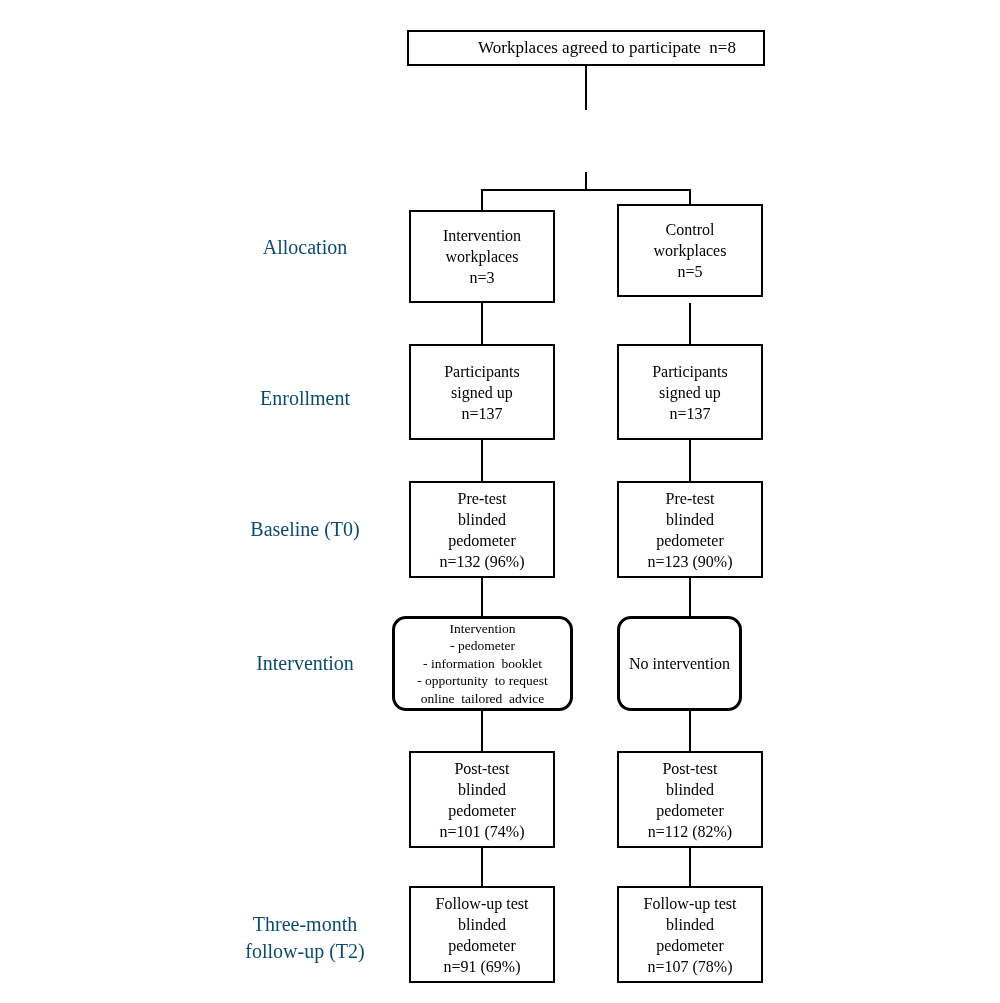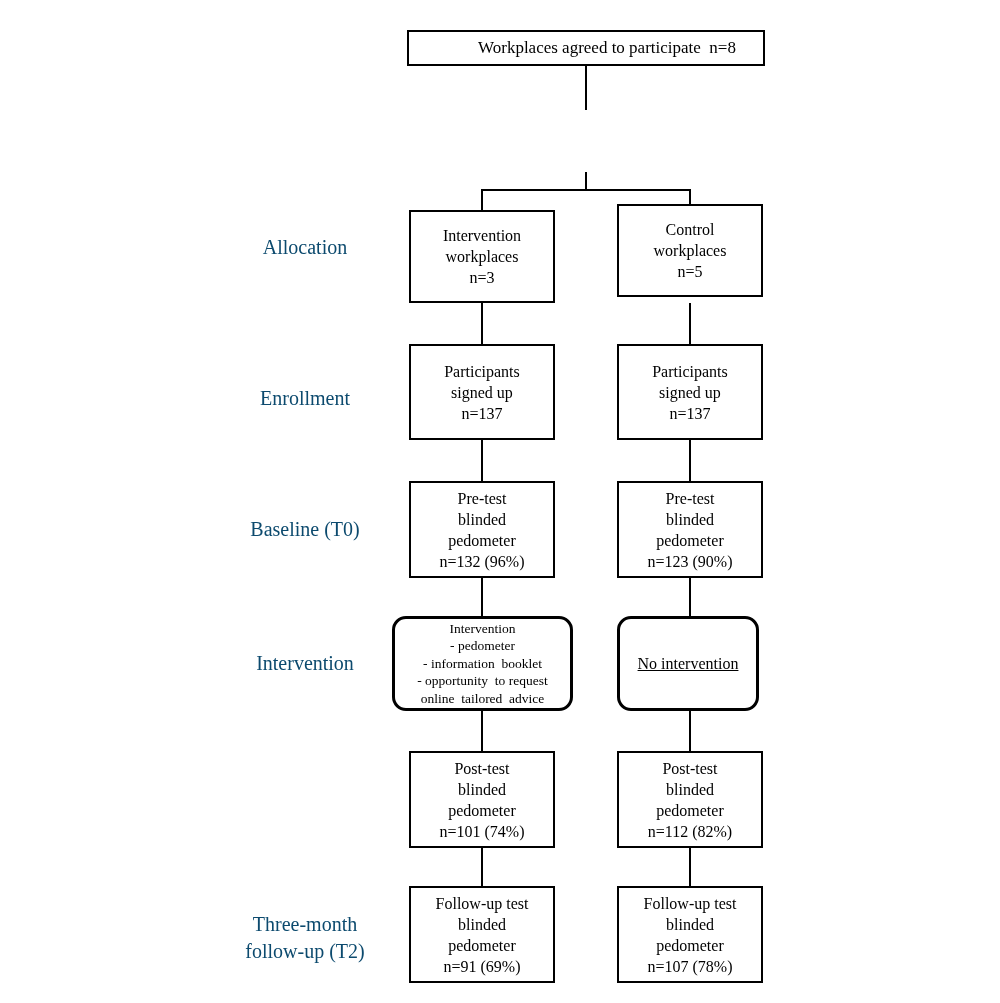--- a/index.html
+++ b/index.html
@@ -121,21 +121,21 @@
   <div class="rect-box" style="left:617px; top:204px; width:146px; height:93px;">Control
 workplaces
 n=5</div>
   <div class="rect-box" style="left:617px; top:344px; width:146px; height:96px;">Participants
 signed up
 n=137</div>
   <div class="rect-box" style="left:617px; top:481px; width:146px; height:97px;">Pre-test
 blinded
 pedometer
 n=123 (90%)</div>
-  <div class="round-box" style="left:617px; top:616px; width:142px; height:95px;text-decoration:underline;">No intervention</div>
+  <div class="round-box" style="left:617px; top:616px; width:125px; height:95px;">No intervention</div>
   <div class="rect-box" style="left:617px; top:751px; width:146px; height:97px;">Post-test
 blinded
 pedometer
 n=112 (82%)</div>
   <div class="rect-box" style="left:617px; top:886px; width:146px; height:97px;">Follow-up test
 blinded
 pedometer
 n=107 (78%)</div>
 
   <div class="connector" style="left:689px; top:303px; width:2px; height:41px;"></div>

